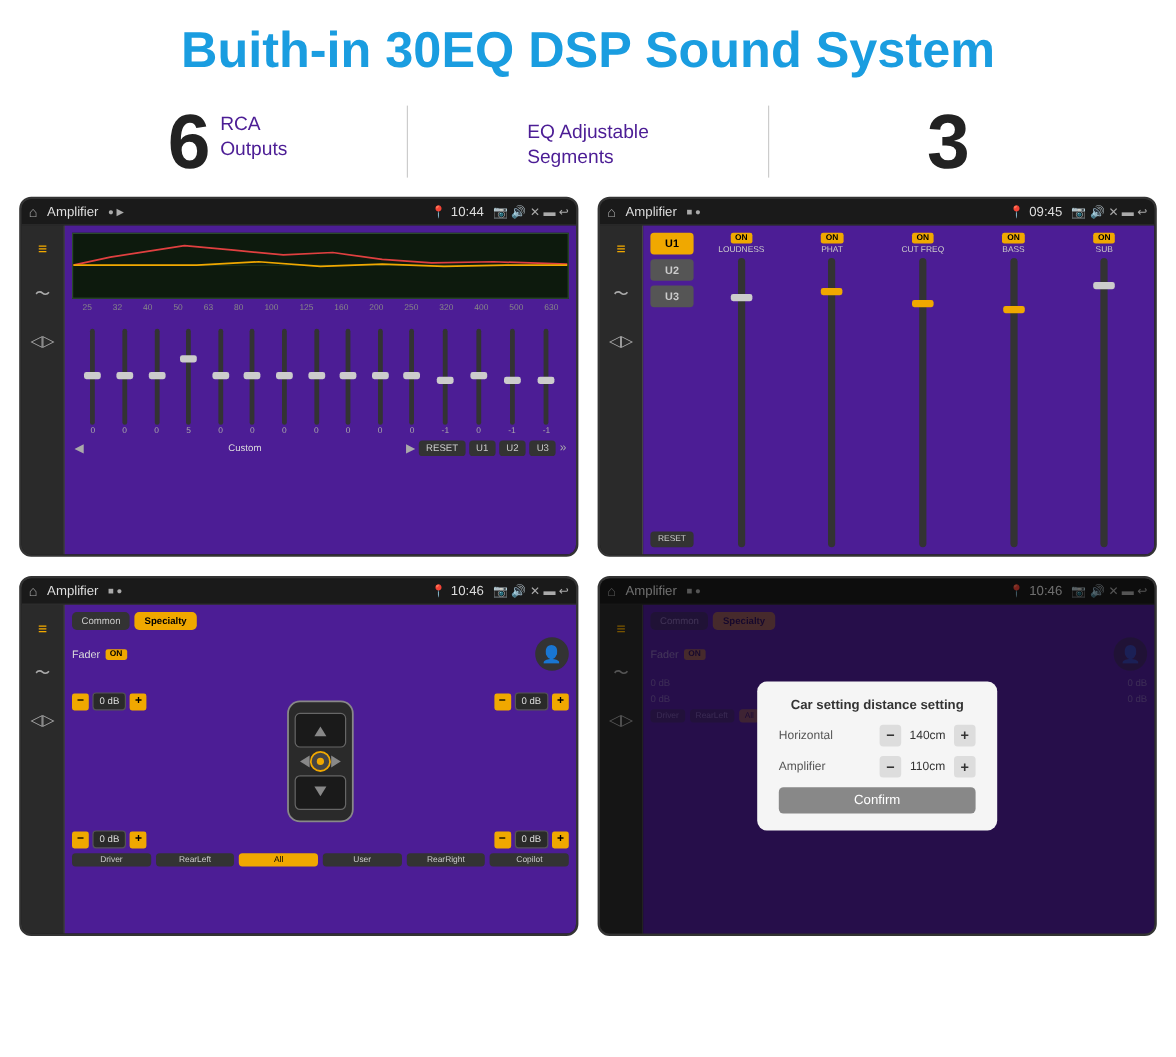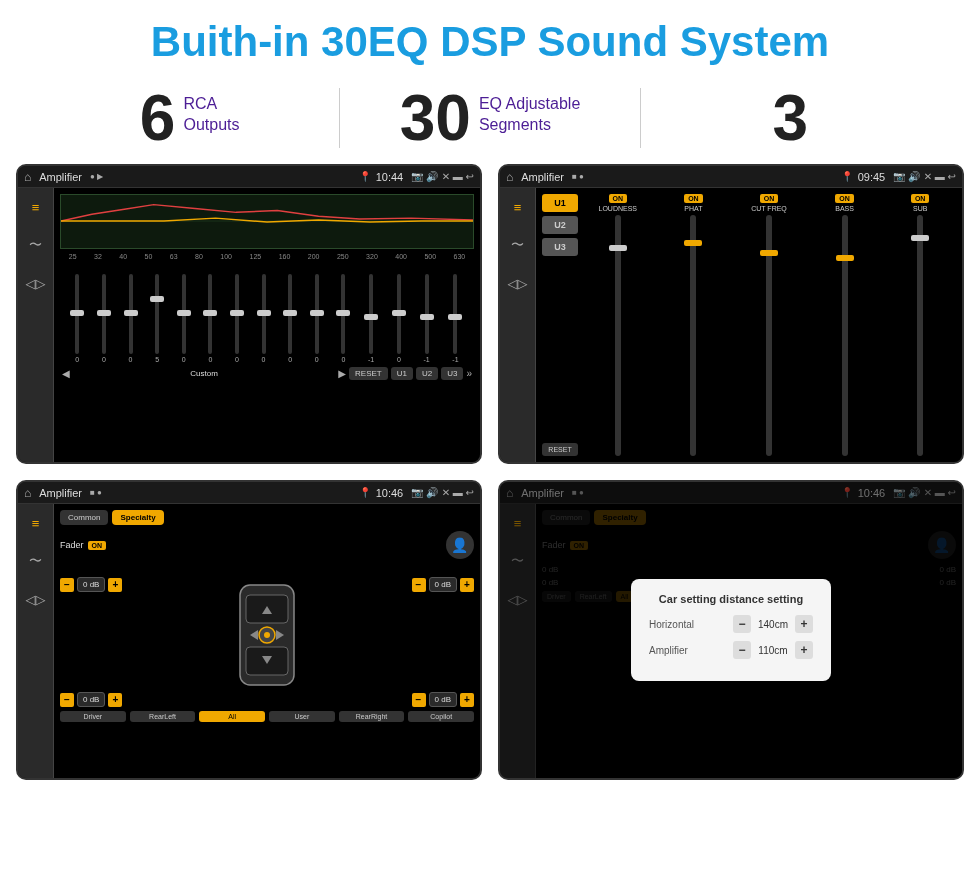--- a/index.html
+++ b/index.html
@@ -106,21 +106,21 @@
     .sidebar-icon {
       width: 26px;
       height: 26px;
       display: flex;
       align-items: center;
       justify-content: center;
       color: #aaa;
       font-size: 13px;
     }
     .sidebar-icon.active { color: #f0a800; }
-    .main-content { flex: 1; background: #000000; padding: 6px; overflow: hidden; }
+    .main-content { flex: 1; background: #4c1d95; padding: 6px; overflow: hidden; }
 
     
     .eq-graph {
       background: #0d1a0d;
       border: 1px solid #2a4a2a;
       height: 55px;
       margin-bottom: 4px;
       position: relative;
       overflow: hidden;
     }
@@ -367,21 +367,20 @@
 
 <h1 class="page-title">Buith-in 30EQ DSP Sound System</h1>
 
 <div class="stats-row">
   <div class="stat-item">
     <span class="stat-number">6</span>
     <span class="stat-text"><span>RCA</span><br><span>Outputs</span></span>
   </div>
   <div class="stat-divider"></div>
   <div class="stat-item">
-    <span class="stat-number">30</span>
     <span class="stat-text"><span>EQ Adjustable</span><br><span>Segments</span></span>
   </div>
   <div class="stat-divider"></div>
   <div class="stat-item">
     <span class="stat-number">3</span>
   </div>
 </div>
 
 <div class="screens-grid">
 
@@ -745,17 +744,18 @@
           </div>
         </div>
         <div class="dialog-row">
           <span class="dialog-field-label">Amplifier</span>
           <div class="dialog-controls">
             <button class="dialog-minus">−</button>
             <span class="dialog-value">110cm</span>
             <button class="dialog-plus">+</button>
           </div>
         </div>
+        <button class="dialog-confirm-btn">Confirm</button>
       </div>
     </div>
   </div>
 
 </div>
 
 </body></html>

